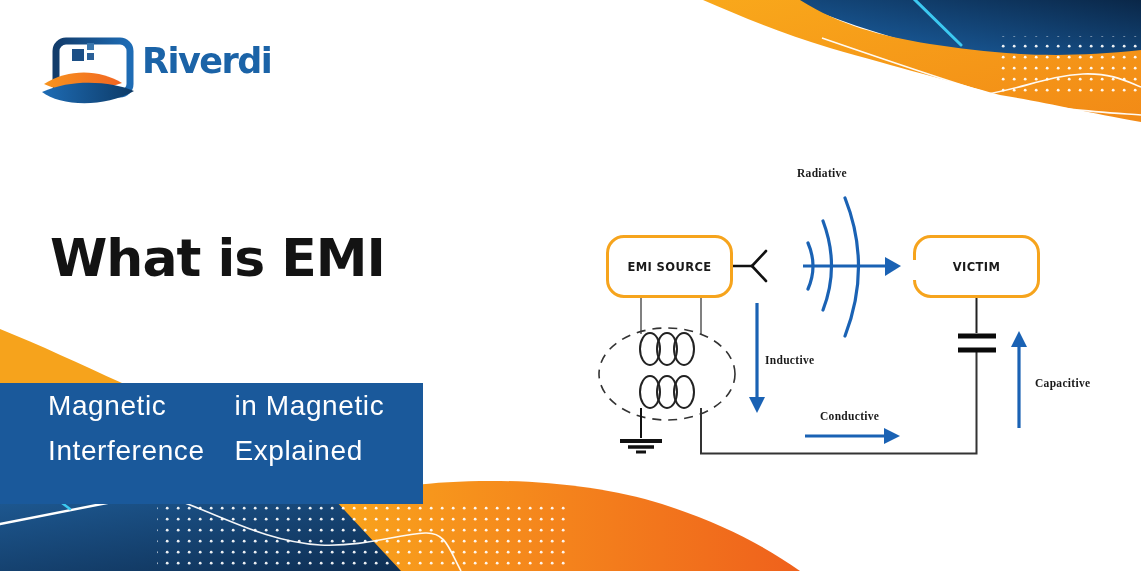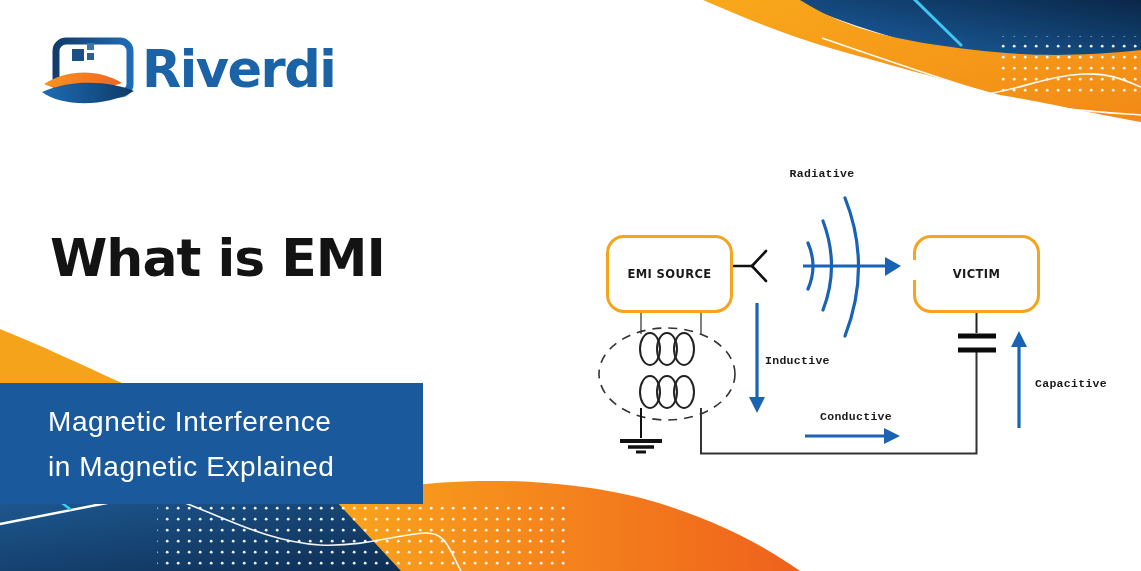--- a/index.html
+++ b/index.html
@@ -6,56 +6,56 @@
   .banner{
     position:relative;width:1141px;height:571px;overflow:hidden;background:#fff;
     font-family:"Liberation Sans",sans-serif;
   }
   .layer{position:absolute;left:0;top:0;width:1141px;height:571px;pointer-events:none;}
   
   .logo{position:absolute;left:42px;top:36px;display:flex;align-items:flex-start;}
   .logo-icon{width:96px;height:76px;}
   .brand-text{
     font-family:"DejaVu Sans","Liberation Sans",sans-serif;
-    font-size:51px;font-weight:700;letter-spacing:-1.5px;color:#1B63A7;
+    font-size:35px;font-weight:700;letter-spacing:-1.5px;color:#1B63A7;
     line-height:1;margin-left:4px;margin-top:8px;
   }
   
   .title{
     position:absolute;left:46px;top:222px;margin:4px;
     font-family:"DejaVu Sans","Liberation Sans",sans-serif;
     font-size:52px;font-weight:700;letter-spacing:-1px;color:#131313;line-height:64px;
   }
   .title span{display:block;}
   
   .subtitle-box{
     position:absolute;left:0;top:383px;width:423px;height:121px;
-    background:#1A599B;display:flex;flex-direction:column;justify-content:center;
+    background:#1A599B;display:flex;flex-direction:row;justify-content:center;
     padding-left:48px;box-sizing:border-box;
   }
   .subtitle-box span{
     display:block;color:#fff;font-size:28px;font-weight:400;letter-spacing:.6px;line-height:45px;
     font-family:"Liberation Sans",sans-serif;
   }
   
   .node{
-    position:absolute;width:127px;height:78px;box-sizing:border-box;
+    position:absolute;width:127px;height:63px;box-sizing:border-box;
     border:3px solid #F6A41D;border-radius:18px;background:#fff;
     display:flex;align-items:center;justify-content:center;
   }
   .node-label{
     font-size:11.5px;font-weight:700;letter-spacing:.4px;color:#1a1a1a;
     font-family:"DejaVu Sans","Liberation Sans",sans-serif;
   }
   .node-source{left:606px;top:235px;}
   .node-victim{left:913px;top:235px;}
   .border-gap{position:absolute;left:-3px;top:22px;width:4px;height:20px;background:#fff;}
   .path-label{
     position:absolute;font-size:11.5px;font-weight:700;letter-spacing:.3px;color:#1a1a1a;
-    font-family:Liberation Mono, monospace;white-space:nowrap;
+    font-family:Liberation Serif, serif;white-space:nowrap;
   }
   .lbl-radiative{left:787px;top:167px;width:70px;text-align:center;}
   .lbl-inductive{left:765px;top:354px;}
   .lbl-conductive{left:820px;top:410px;}
   .lbl-capacitive{left:1035px;top:377px;}
 </style>
 </head>
 <body>
 
 <div class="banner">

